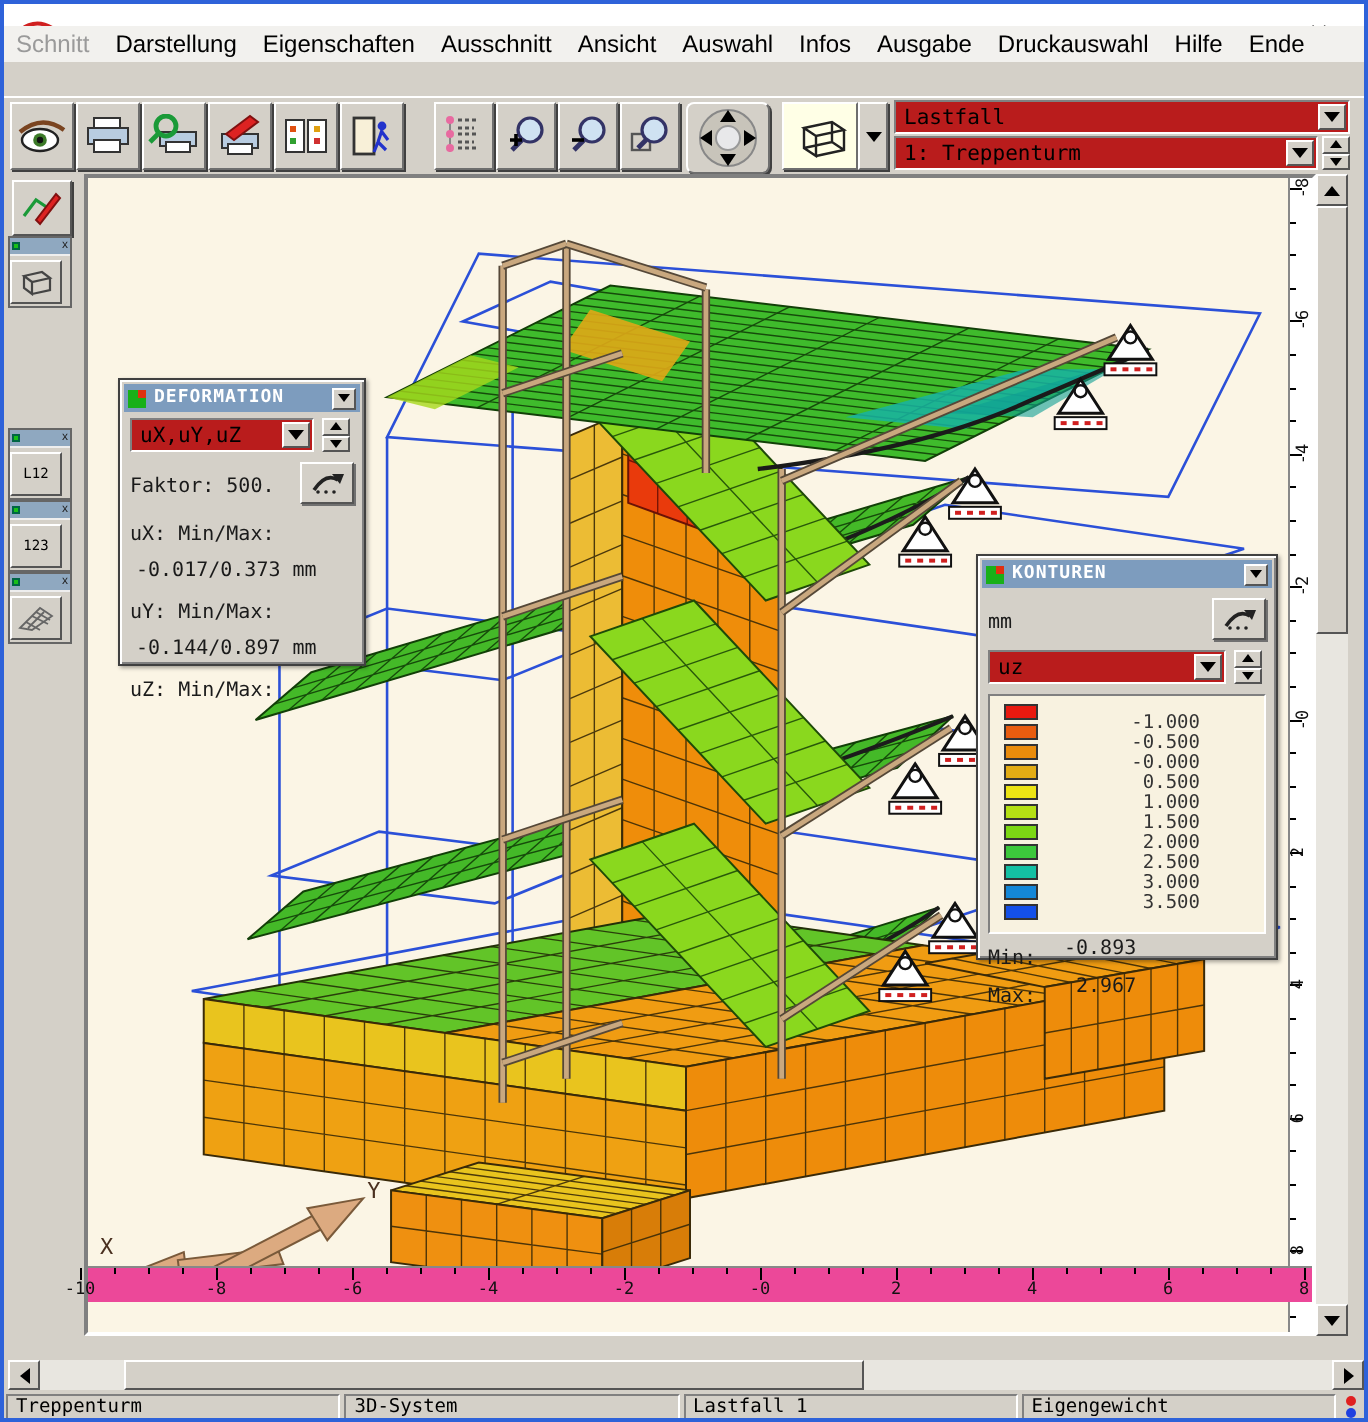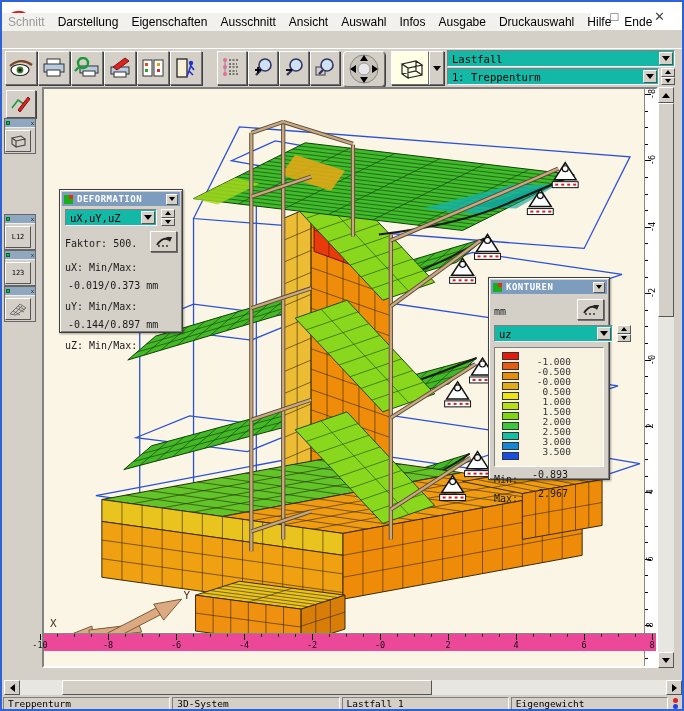--- a/index.html
+++ b/index.html
@@ -7,29 +7,29 @@
   .window { position:relative; width:684px; height:711px; background:#d4d0c8; border:2px solid #2e62d9; overflow:hidden; }
 
   
   .titlebar { position:absolute; left:0; top:0; width:680px; height:28px; background:#ffffff; display:flex; align-items:center; }
   .app-icon { width:18px; height:16px; margin-left:7px; }
   .title-text { font-size:12.5px; color:#000; margin-left:6px; white-space:nowrap; }
   .win-controls { margin-left:auto; display:flex; height:100%; }
   .win-btn { width:45px; height:100%; display:flex; align-items:center; justify-content:center; font-size:13px; color:#444; }
 
   
-  .menubar { position:absolute; left:0; top:11px; width:589px; height:18px; background:#f2f1ee; display:flex; align-items:center; padding-left:6px; gap:13px; }
+  .menubar { position:absolute; left:0; top:11px; width:680px; height:18px; background:#f2f1ee; display:flex; align-items:center; padding-left:6px; gap:13px; }
   .menu-item { font-size:12px; color:#000; white-space:nowrap; }
   .menu-item.disabled { color:#9a9a9a; }
 
   
   .toolbar { position:absolute; left:0; top:46px; width:680px; height:39px; background:#d4d0c8; border-top:1px solid #fff; }
   .tbtn { position:absolute; top:2px; width:32px; height:34px; background:#d4d0c8; border:1px solid; border-color:#fff #6e6e6e #6e6e6e #fff; box-shadow:1px 1px 0 #404040; display:flex; align-items:center; justify-content:center; }
   .tbtn.small { width:30px; }
-  .combo { position:absolute; height:17px; background:#14b8a6; border:1px solid; border-color:#808080 #fff #fff #808080; font-family:"DejaVu Sans Mono",monospace; font-size:10.5px; color:#000; display:flex; align-items:center; padding-left:4px; }
+  .combo { position:absolute; height:17px; background:#b91c1c; border:1px solid; border-color:#808080 #fff #fff #808080; font-family:"DejaVu Sans Mono",monospace; font-size:10.5px; color:#000; display:flex; align-items:center; padding-left:4px; }
   .dd-btn { position:absolute; right:1px; top:1px; width:14px; height:13px; background:#d4d0c8; border:1px solid; border-color:#fff #555 #555 #fff; display:flex; align-items:center; justify-content:center; }
   .tri-down { width:0; height:0; border-left:4px solid transparent; border-right:4px solid transparent; border-top:5px solid #000; }
   .tri-up { width:0; height:0; border-left:4px solid transparent; border-right:4px solid transparent; border-bottom:5px solid #000; }
   .spinner { position:absolute; width:14px; display:flex; flex-direction:column; }
   .spin-btn { height:50%; background:#d4d0c8; border:1px solid; border-color:#fff #555 #555 #fff; display:flex; align-items:center; justify-content:center; }
   .spin-btn .tri-down { border-left-width:3px; border-right-width:3px; border-top-width:4px; }
   .spin-btn .tri-up { border-left-width:3px; border-right-width:3px; border-bottom-width:4px; }
 
   
   .sidebar { position:absolute; left:0; top:85px; width:40px; height:593px; background:#d4d0c8; }
@@ -512,28 +512,28 @@
             <svg width="18" height="13" viewBox="0 0 18 13">
               <path d="M2,10 Q8,1 14,5" fill="none" stroke="#222" stroke-width="1.8"></path>
               <path d="M15,7 L11,2 L17,2 Z" fill="#222"></path>
               <circle cx="4" cy="11" r="0.9" fill="#222"></circle>
                 <circle cx="8" cy="11" r="0.9" fill="#222"></circle>
                 <circle cx="12" cy="11" r="0.9" fill="#222"></circle>
             </svg>
           </div>
         </div>
         <div class="fp-row"><span class="mono">uX: Min/Max:</span></div>
-        <div class="fp-row" style="margin-top:0"><span class="mono" style="padding-left:3px">-0.019/0.373 mm</span></div>
+        <div class="fp-row" style="margin-top:0"><span class="mono" style="padding-left:3px">-0.017/0.373 mm</span></div>
         <div class="fp-row"><span class="mono">uY: Min/Max:</span></div>
         <div class="fp-row" style="margin-top:0"><span class="mono" style="padding-left:3px">-0.144/0.897 mm</span></div>
         <div class="fp-row"><span class="mono">uZ: Min/Max:</span></div>
       </div>
 
       
-      <div class="fpanel" style="left:444px;top:188px;width:122px;height:203px">
+      <div class="fpanel" style="left:444px;top:188px;width:151px;height:203px">
         <div class="fp-title">
           <span class="fp-ico"></span>
           <span class="fp-title-text">KONTUREN</span>
           <span class="fp-dd">
               <span class="tri-down"></span>
             </span>
         </div>
         <div class="fp-row" style="height:21px;margin-top:7px">
           <span class="mono">mm</span>
           <div class="apply-btn">

